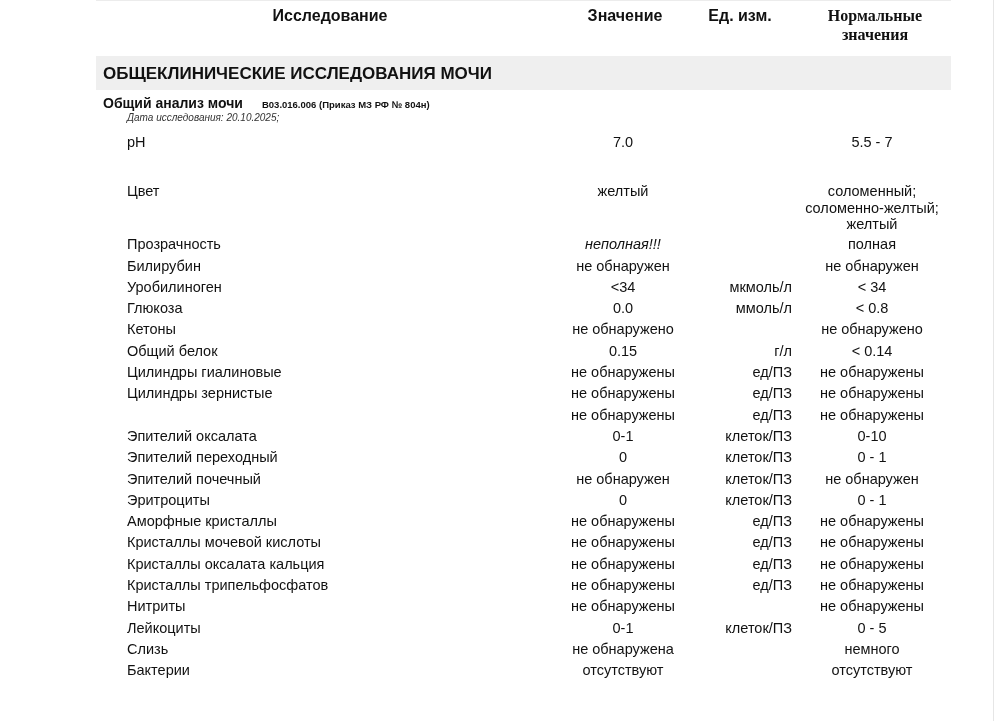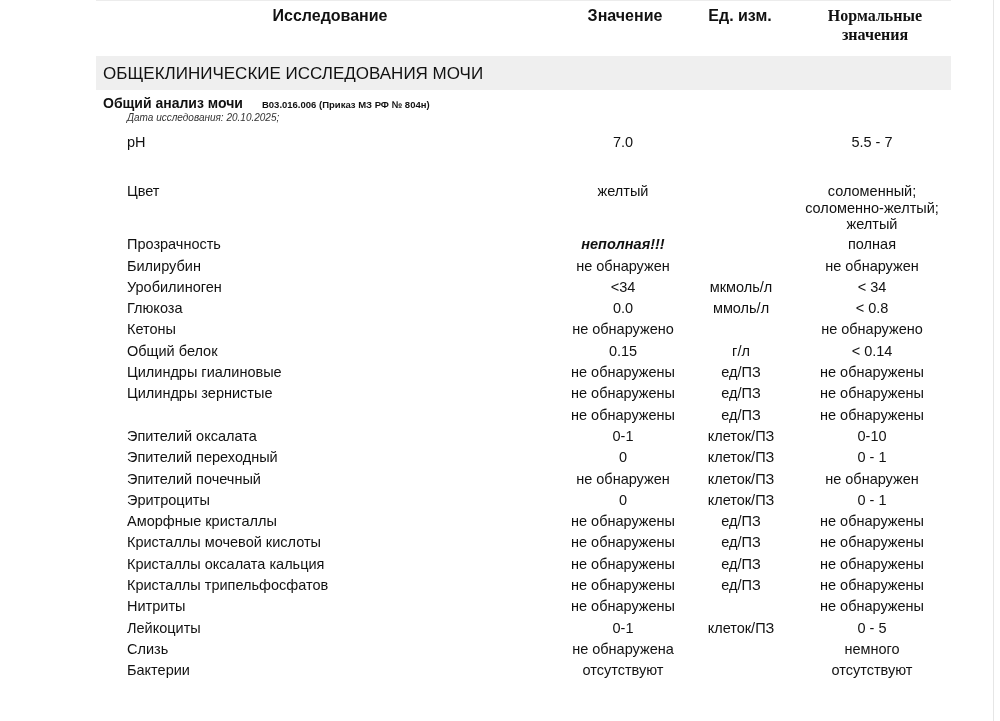--- a/index.html
+++ b/index.html
@@ -14,34 +14,34 @@
   .hdr { position:absolute; top:6px; font-weight:bold; font-size:16px; text-align:center; line-height:19px; }
   .hdr-name { left:200px; width:260px; }
   .hdr-value { left:570px; width:110px; }
   .hdr-unit { left:690px; width:100px; }
   .hdr-norm { left:805px; width:140px;font-family:Liberation Serif, serif; }
   .section {
     position:absolute; left:96px; top:56px; width:855px; height:34px;
     background:#efefef;
   }
   .section span {
-    position:absolute; left:7px; top:8px; font-weight:normal; font-size:17px; letter-spacing:0px;
+    position:absolute; left:7px; top:8px; font-weight:bold; font-size:17px; letter-spacing:0px;
   }
   .test-title { position:absolute; left:103px; top:95px; font-weight:bold; font-size:14px; white-space:nowrap; }
   .test-code { font-size:9.5px; font-weight:bold; margin-left:19px; }
   .test-date { position:absolute; left:127px; top:112px; font-style:italic; font-size:10px; color:#333; }
   .rows { position:absolute; left:0; top:133px; width:1000px; }
   .row { position:relative; height:21.3px; font-size:14.5px; }
   .row.tall { height:53px;margin-top:28px; }
   .cell { position:absolute; top:1px; line-height:16.5px; }
   .c-name { left:127px; white-space:nowrap; }
   .c-value { left:553px; width:140px; text-align:center; }
-  .c-unit { left:690px; width:102px; text-align:center; }
+  .c-unit { left:690px; width:102px; text-align:right; }
   .c-norm { left:797px; width:150px; text-align:center; }
-  .flag { font-weight:bold; font-style:italic; }
+  .flag { font-weight:normal; font-style:italic; }
 </style>
 </head>
 <body>
 
 <div class="top-rule"></div>
 <div class="right-rule"></div>
 
 <div class="hdr hdr-name">Исследование</div>
 <div class="hdr hdr-value">Значение</div>
 <div class="hdr hdr-unit">Ед. изм.</div>

